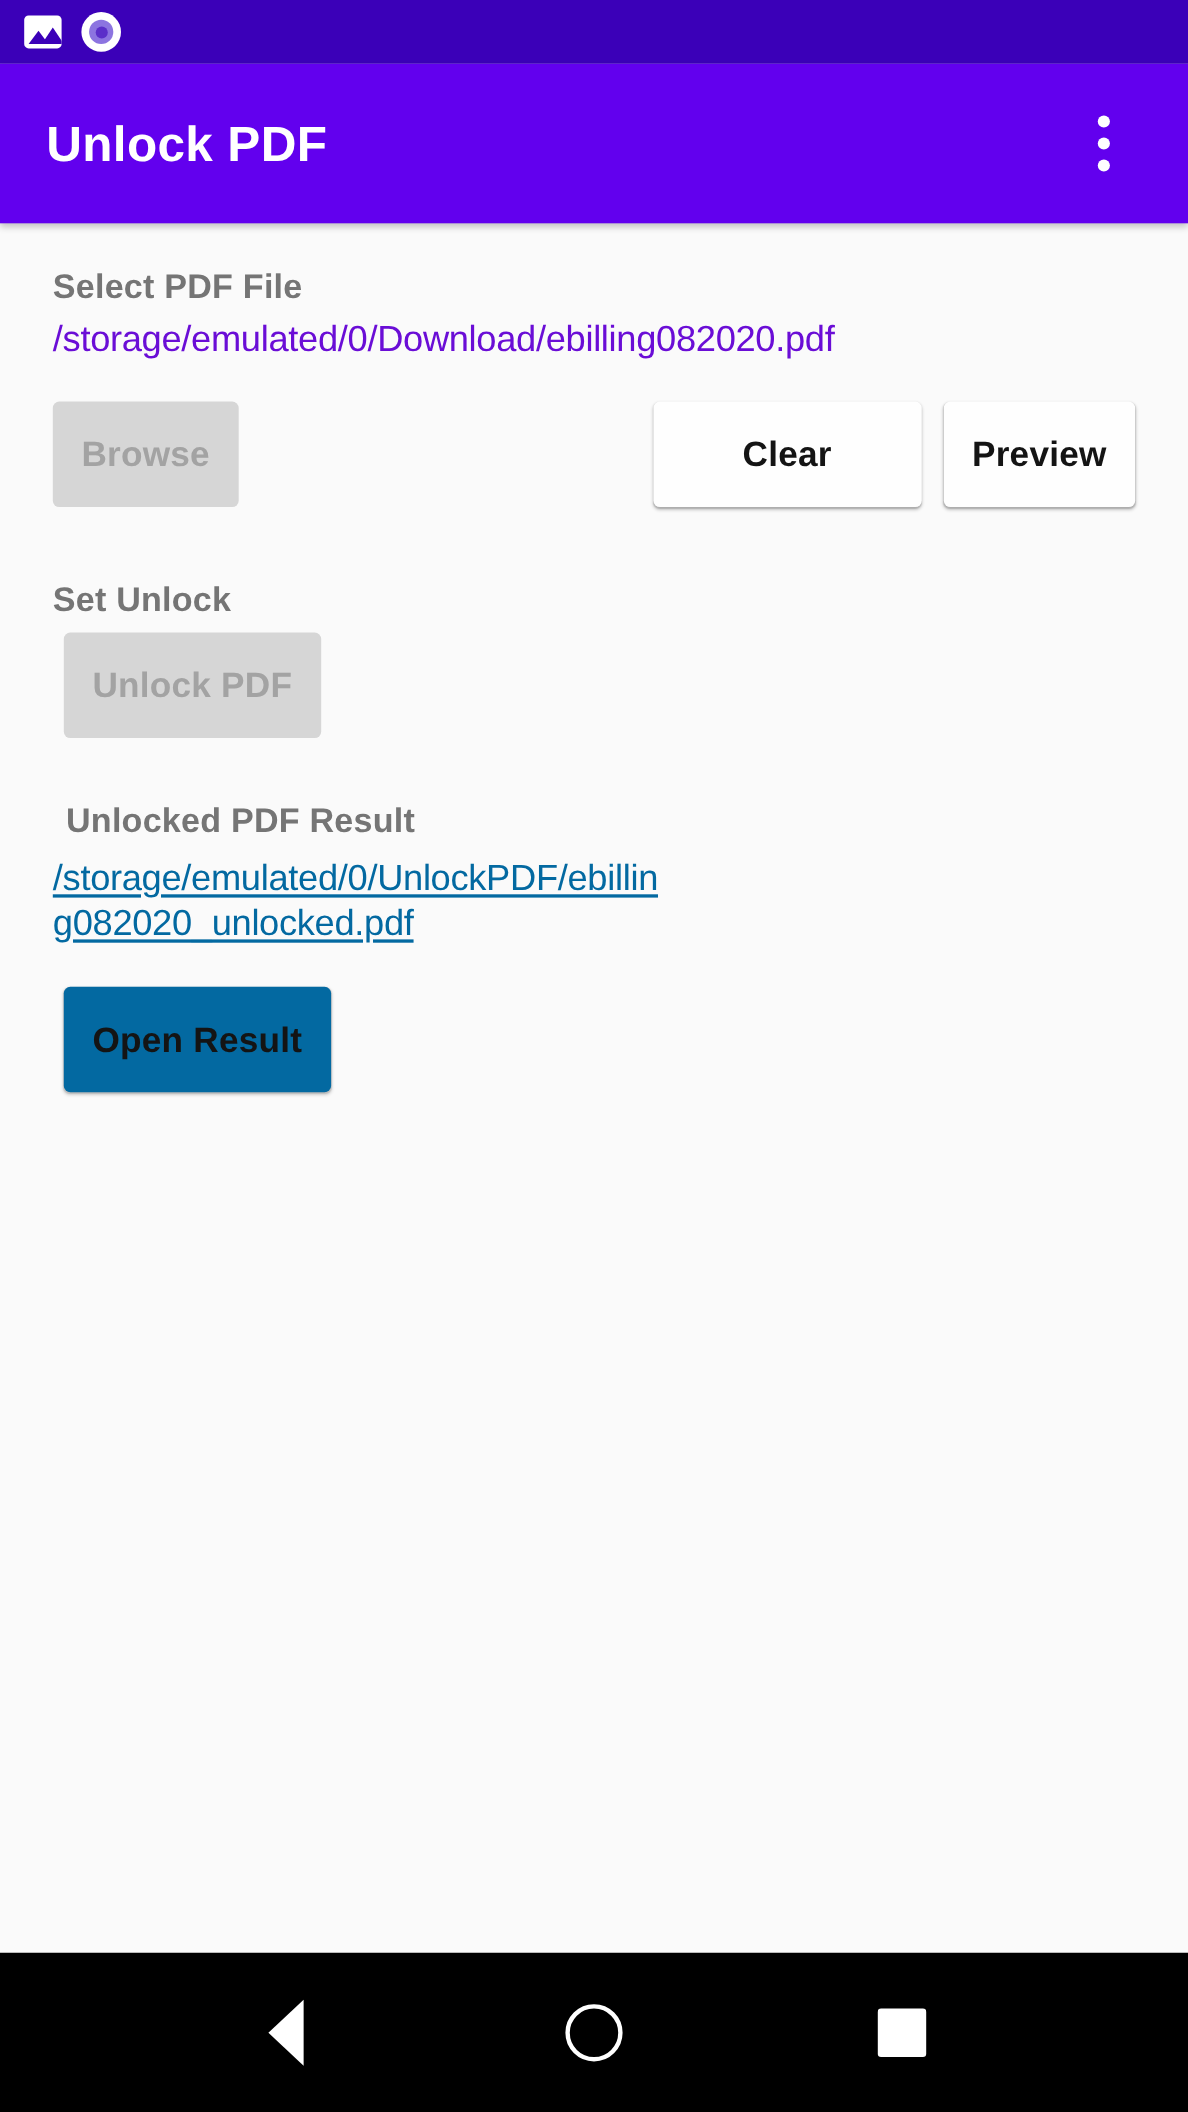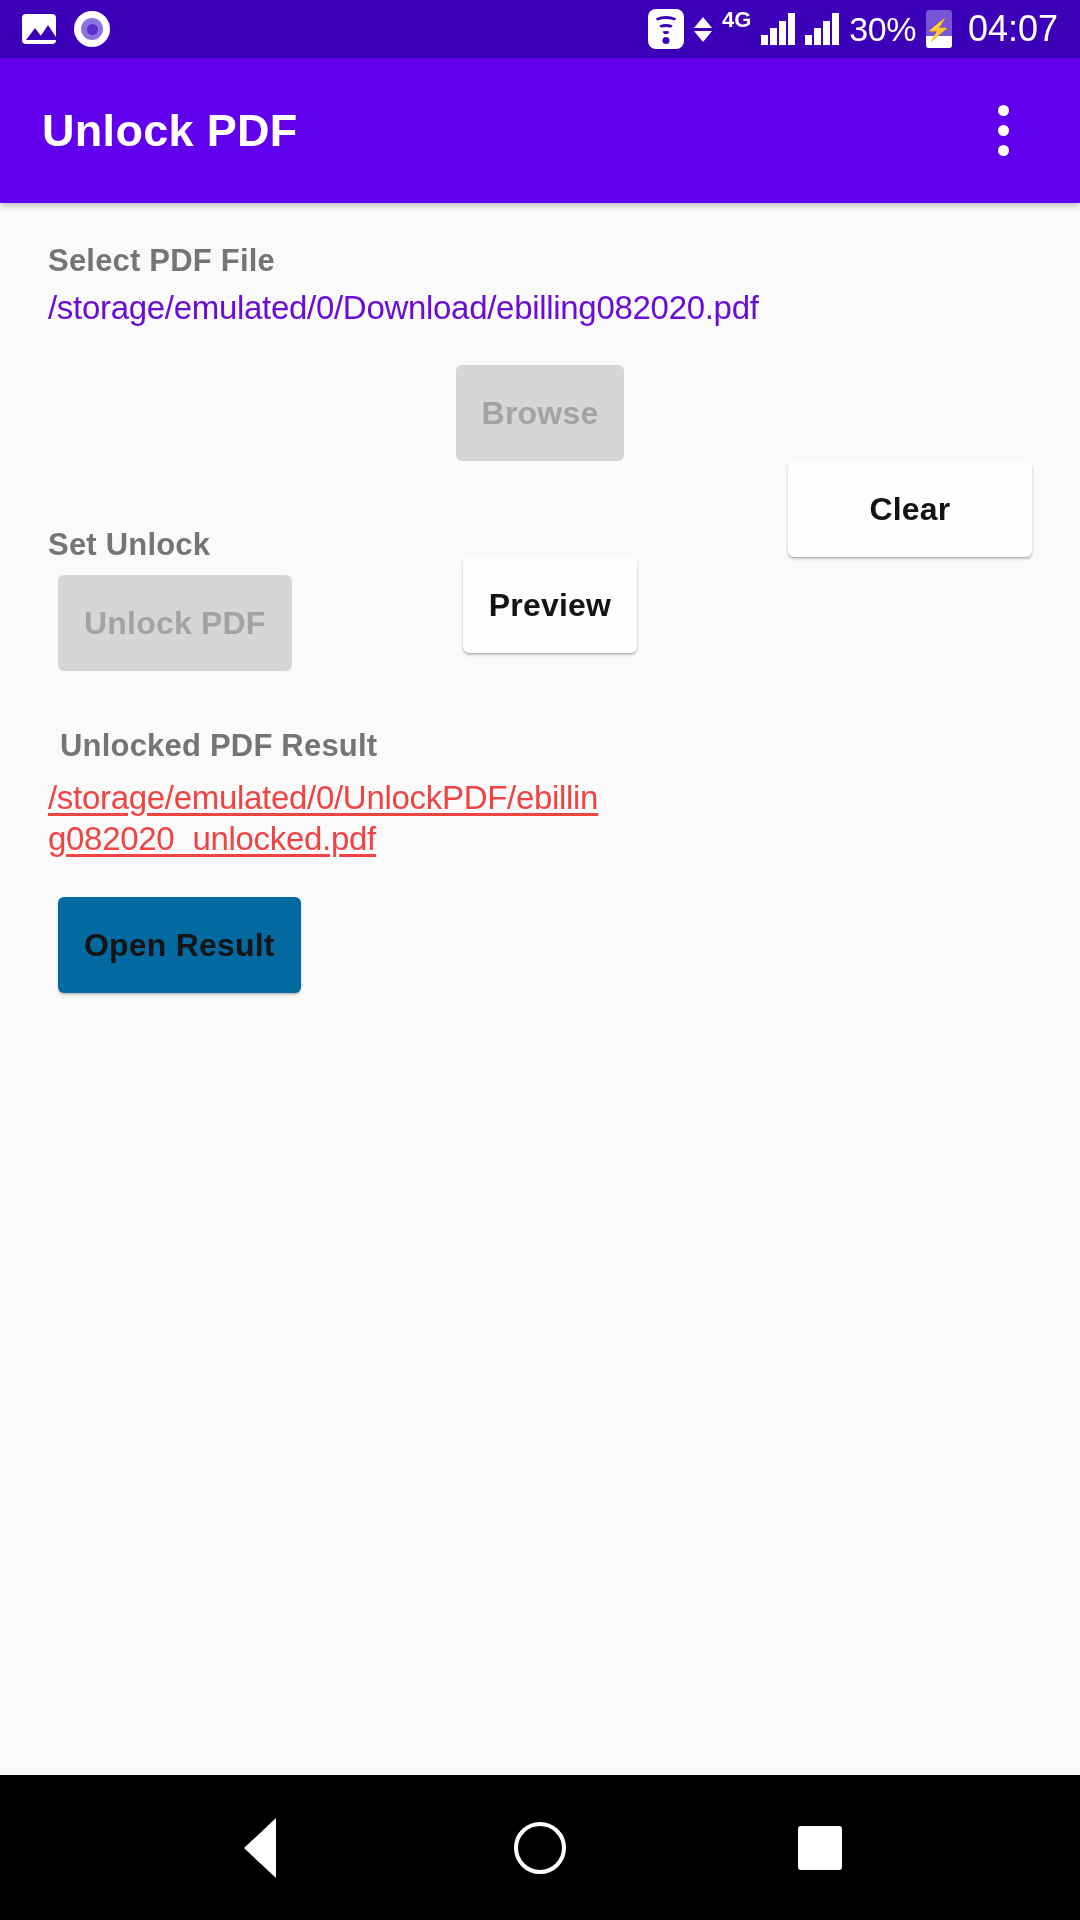--- a/index.html
+++ b/index.html
@@ -114,21 +114,21 @@
   
   .content{ flex:1 1 auto; background:#fafafa; padding:11px 48px; position:relative; }
 
   .section-label{
     color:#757575; font-size:31px; font-weight:bold; letter-spacing:0.2px;
   }
   .path-text{
     color:#6A0DD6; font-size:33px; letter-spacing:-0.3px; word-break:break-all;
   }
   .path-link{
-    color:#ef4444; font-size:33px; letter-spacing:-0.3px;
+    color:#0369a1; font-size:33px; letter-spacing:-0.3px;
     text-decoration:underline; text-underline-offset:4px; word-break:break-all;
     display:block; line-height:1.24; max-width:560px;
   }
 
   .btn{
     border:none; outline:none; cursor:pointer;
     font-family:"Liberation Sans", sans-serif;
     font-size:32px; font-weight:bold; letter-spacing:0.2px;
     border-radius:6px; padding:0 26px; height:96px;
     display:inline-flex; align-items:center; justify-content:center;
@@ -141,21 +141,21 @@
   .btn.flat-grey{
     background:#0369a1; color:#141414;
     box-shadow:0 2px 3px rgba(0,0,0,0.18), 0 1px 1px rgba(0,0,0,0.10);
   }
 
   .row-buttons{ display:flex; align-items:center; }
 
   
   .blk-select-label{ position:absolute; left:48px; top:40px; }
   .blk-select-path { position:absolute; left:48px; top:86px; }
-  .blk-select-btns { position:absolute; left:48px; top:162px; width:984px;flex-direction:column; }
+  .blk-select-btns { position:absolute; left:48px; top:162px; width:984px; }
   .blk-setunlock-label{ position:absolute; left:48px; top:324px; }
   .blk-setunlock-btn  { position:absolute; left:58px; top:372px; }
   .blk-result-label{ position:absolute; left:60px; top:525px; }
   .blk-result-link { position:absolute; left:48px; top:575px; }
   .blk-result-btn  { position:absolute; left:58px; top:694px; }
 
   .spacer-right{ margin-left:auto; }
 
   
   .nav-bar{
@@ -179,51 +179,20 @@
 <body>
 
 <div class="screen">
 
   <div class="status-bar">
     <div class="sb-left">
       <div class="ic-image"></div>
       <div class="ic-record">
           <span></span>
         </div>
-    </div>
-    <div class="sb-right">
-      <div class="ic-wifi">
-        <i></i>
-          <i></i>
-          <i></i>
-          <u></u>
-      </div>
-      <div class="ic-updown">
-        <b class="up"></b>
-          <b class="dn"></b>
-      </div>
-      <div class="net-label">4G</div>
-      <div class="ic-bars">
-        <s></s>
-          <s></s>
-          <s></s>
-          <s></s>
-      </div>
-      <div class="ic-bars">
-        <s></s>
-          <s></s>
-          <s></s>
-          <s></s>
-      </div>
-      <div class="batt-text">30%</div>
-      <div class="ic-batt">
-        <div class="fill"></div>
-        <div class="bolt">⚡</div>
-      </div>
-      <div class="clock">04:07</div>
     </div>
   </div>
 
   <div class="app-bar">
     <div class="app-title">Unlock PDF</div>
     <div class="overflow-btn">
       <i></i>
         <i></i>
         <i></i>
     </div>

